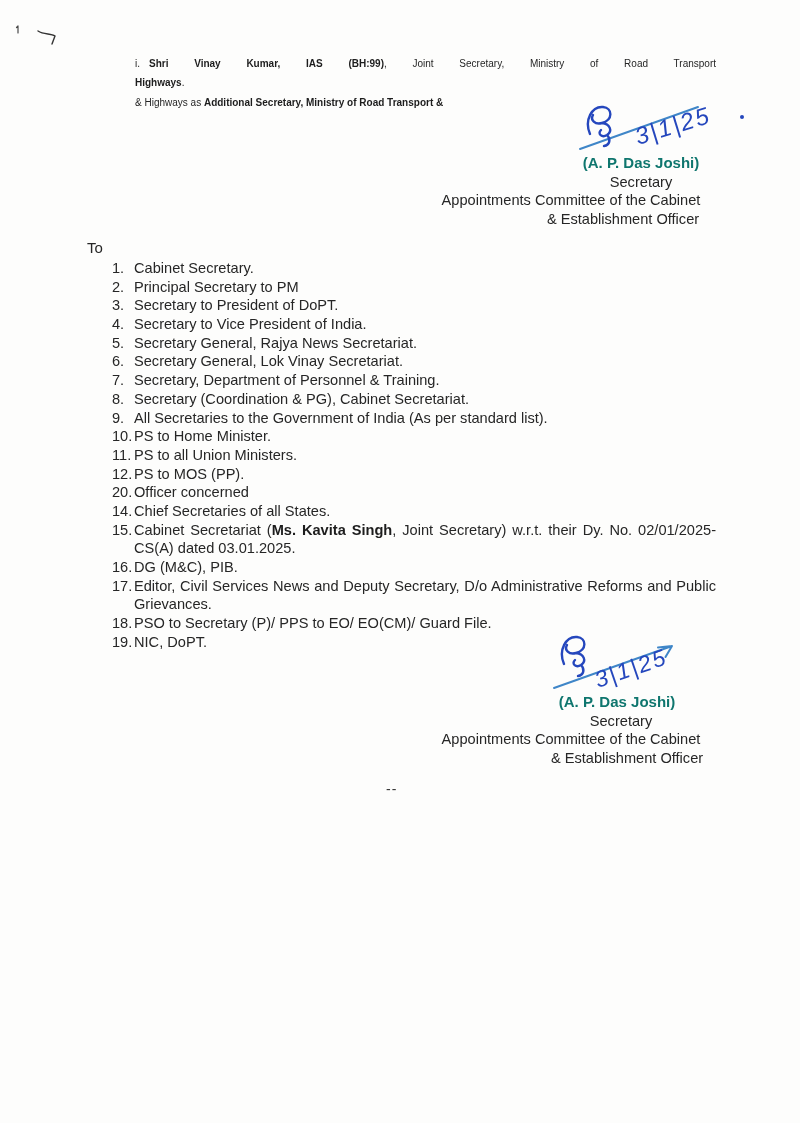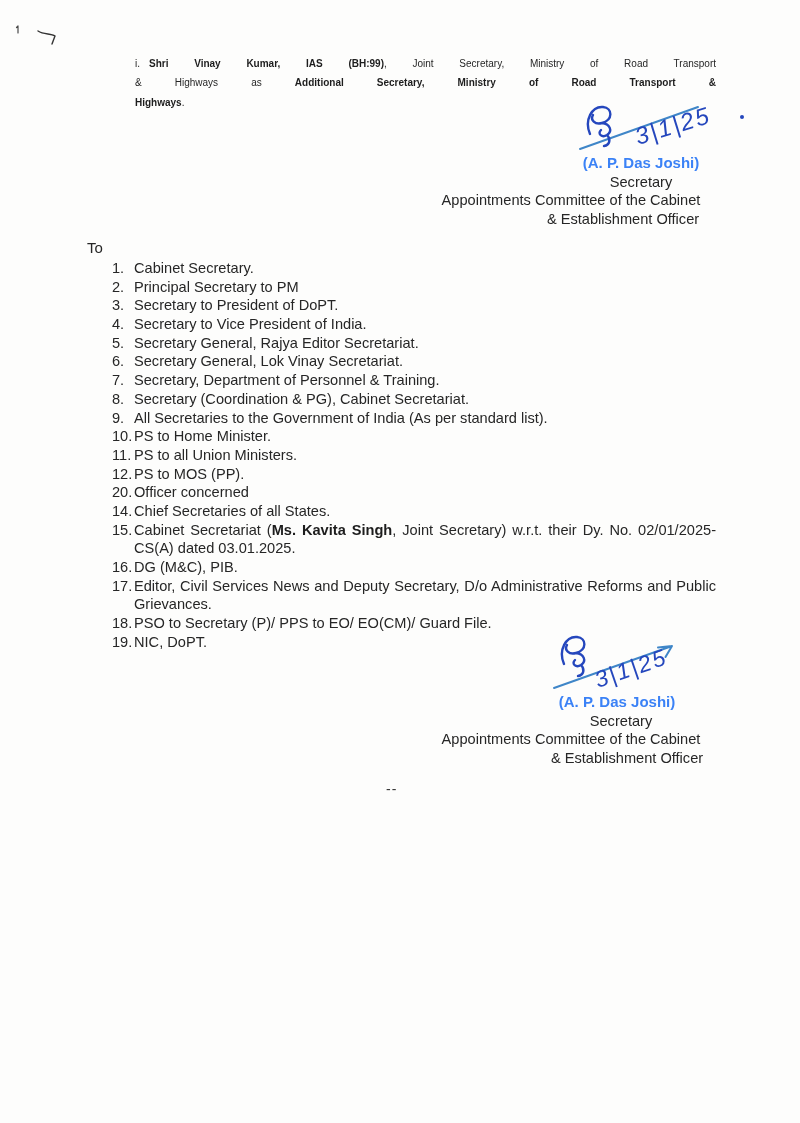--- a/index.html
+++ b/index.html
@@ -20,21 +20,21 @@
   }
   .pline{text-align:justify;text-align-last:justify;white-space:normal;}
   .pline:last-child{text-align-last:left;}
   .gap{margin-right:9px;}
   
   .sig-svg{position:absolute;}
   .sigblock{
     position:absolute;width:300px;
     font-size:14.6px;line-height:18.5px;text-align:center;
   }
-  .sigblock .sname{font-weight:bold;font-size:15px;color:#3b82f6;}
+  .sigblock .sname{font-weight:bold;font-size:15px;color:#0f766e;}
   .sigblock div{position:relative;}
   #sig1-block{left:420px;top:154px;}
   #sig1-block .sname{left:71px;}
   #sig1-block .stitle{left:71px;}
   #sig1-block .sorg1{left:1px;}
   #sig1-block .sorg2{left:53px;}
   #sig2-block{left:420px;top:693px;}
   #sig2-block .sname{left:47px;}
   #sig2-block .stitle{left:51px;}
   #sig2-block .sorg1{left:1px;}
@@ -56,22 +56,22 @@
 
 <div class="page">
 
   <svg class="artifacts" width="64" height="34" viewBox="0 0 64 34">
     <path d="M10,8 L10,15 M8.5,9.5 L10,8" stroke="#4a4a4a" stroke-width="1.2" fill="none" stroke-linecap="round"></path>
     <path d="M30,13 C36,17 43,15 47,18 L44,26" stroke="#333" stroke-width="1.4" fill="none" stroke-linecap="round"></path>
   </svg>
 
   <div class="para">
       <div class="pline"><span class="gap">i.</span><span class="b">Shri Vinay Kumar, IAS (BH:99)</span><span>, Joint Secretary, Ministry of Road Transport</span></div>
+      <div class="pline"><span class="b">Highways</span><span>.</span></div>
       <div class="pline"><span>&amp; Highways as </span><span class="b">Additional Secretary, Ministry of Road Transport &amp;</span></div>
-      <div class="pline"><span class="b">Highways</span><span>.</span></div>
     </div>
 
   <svg class="sig-svg" style="left:574px;top:98px;" width="178" height="58" viewBox="0 0 178 58">
     <path d="M6,51 L124,9" stroke="#3f86c8" stroke-width="2" fill="none" stroke-linecap="round"></path>
     <path d="M16,36 C10,22 18,8 29,9 C39,10 39,22 28,25 C21,27 16,22 19,17 M28,25 C36,26 39,33 33,37 C28,40 23,36 27,32 M33,37 C37,41 36,47 30,48" stroke="#2547bd" stroke-width="2.4" fill="none" stroke-linecap="round"></path>
     <text transform="translate(64,47) rotate(-17)" font-size="24" font-style="italic" letter-spacing="2" fill="#2547bd">3|1|25</text>
     <circle cx="168" cy="19" r="2" fill="#2547bd"></circle>
   </svg>
 
   <div class="sigblock" id="sig1-block">
@@ -95,21 +95,21 @@
       <div class="li">
         <span class="num">3.</span>
         <span class="txt"><span>Secretary to President of DoPT.</span></span>
       </div>
       <div class="li">
         <span class="num">4.</span>
         <span class="txt"><span>Secretary to Vice President of India.</span></span>
       </div>
       <div class="li">
         <span class="num">5.</span>
-        <span class="txt"><span>Secretary General, Rajya Editor Secretariat.</span></span>
+        <span class="txt"><span>Secretary General, Rajya News Secretariat.</span></span>
       </div>
       <div class="li">
         <span class="num">6.</span>
         <span class="txt"><span>Secretary General, Lok Vinay Secretariat.</span></span>
       </div>
       <div class="li">
         <span class="num">7.</span>
         <span class="txt"><span>Secretary, Department of Personnel &amp; Training.</span></span>
       </div>
       <div class="li">

